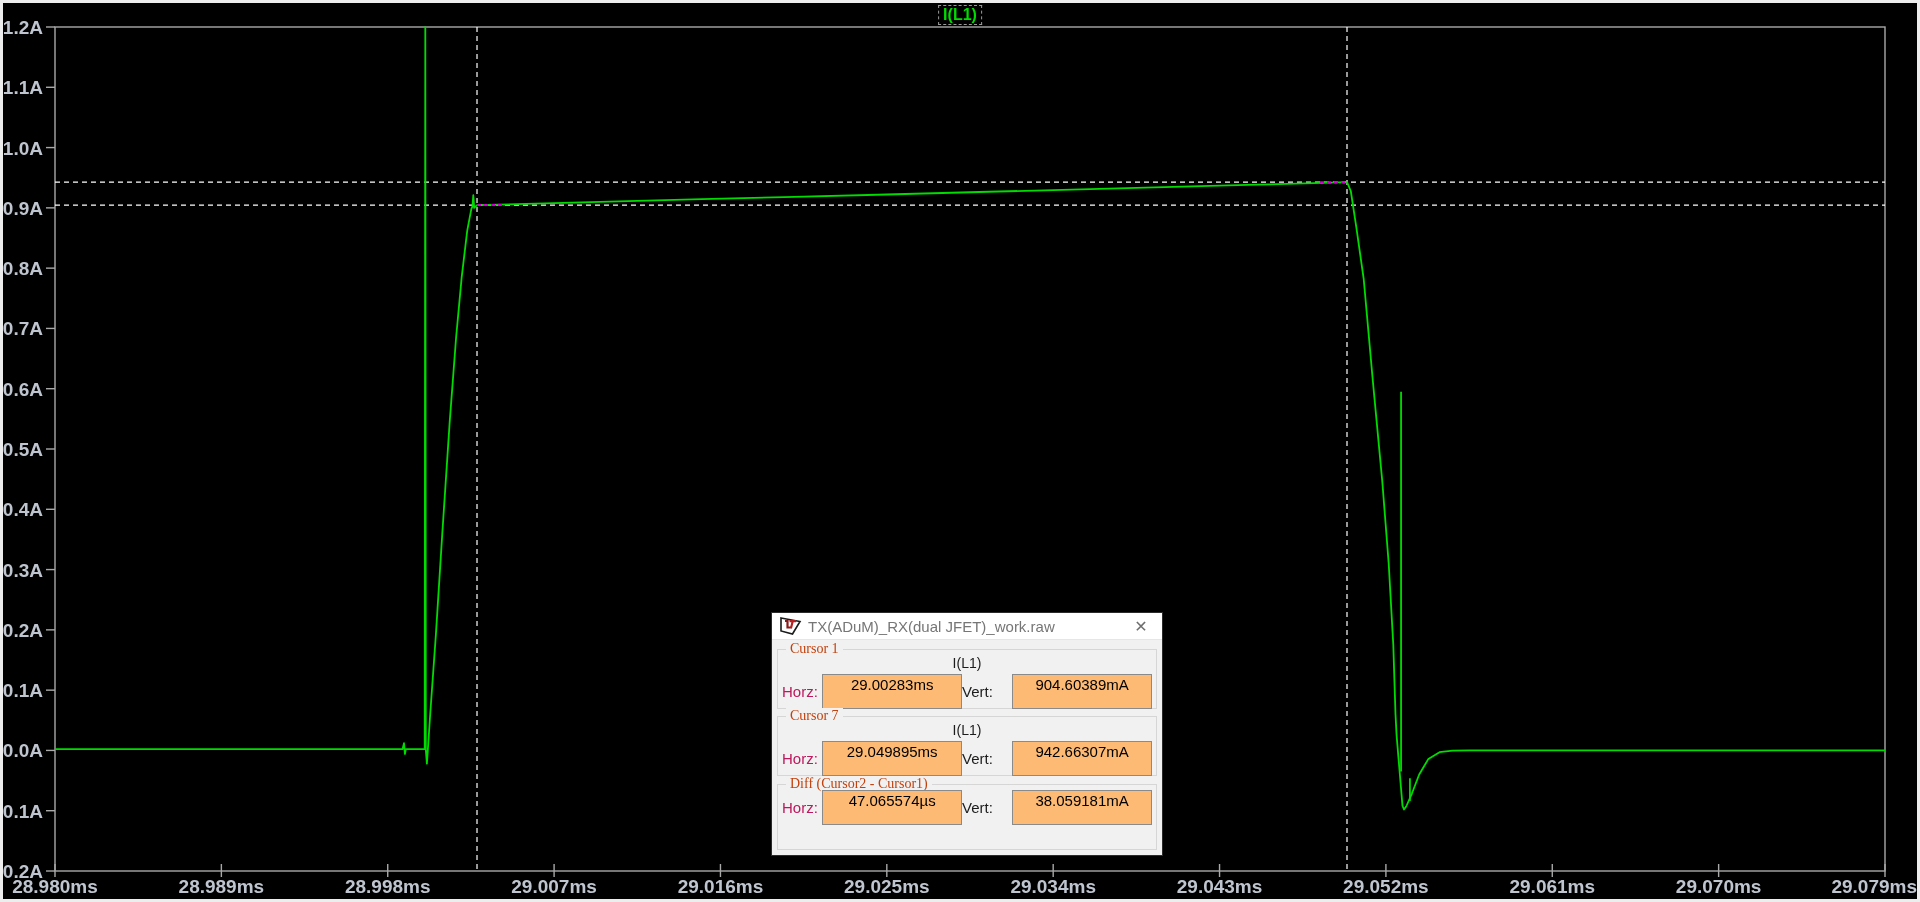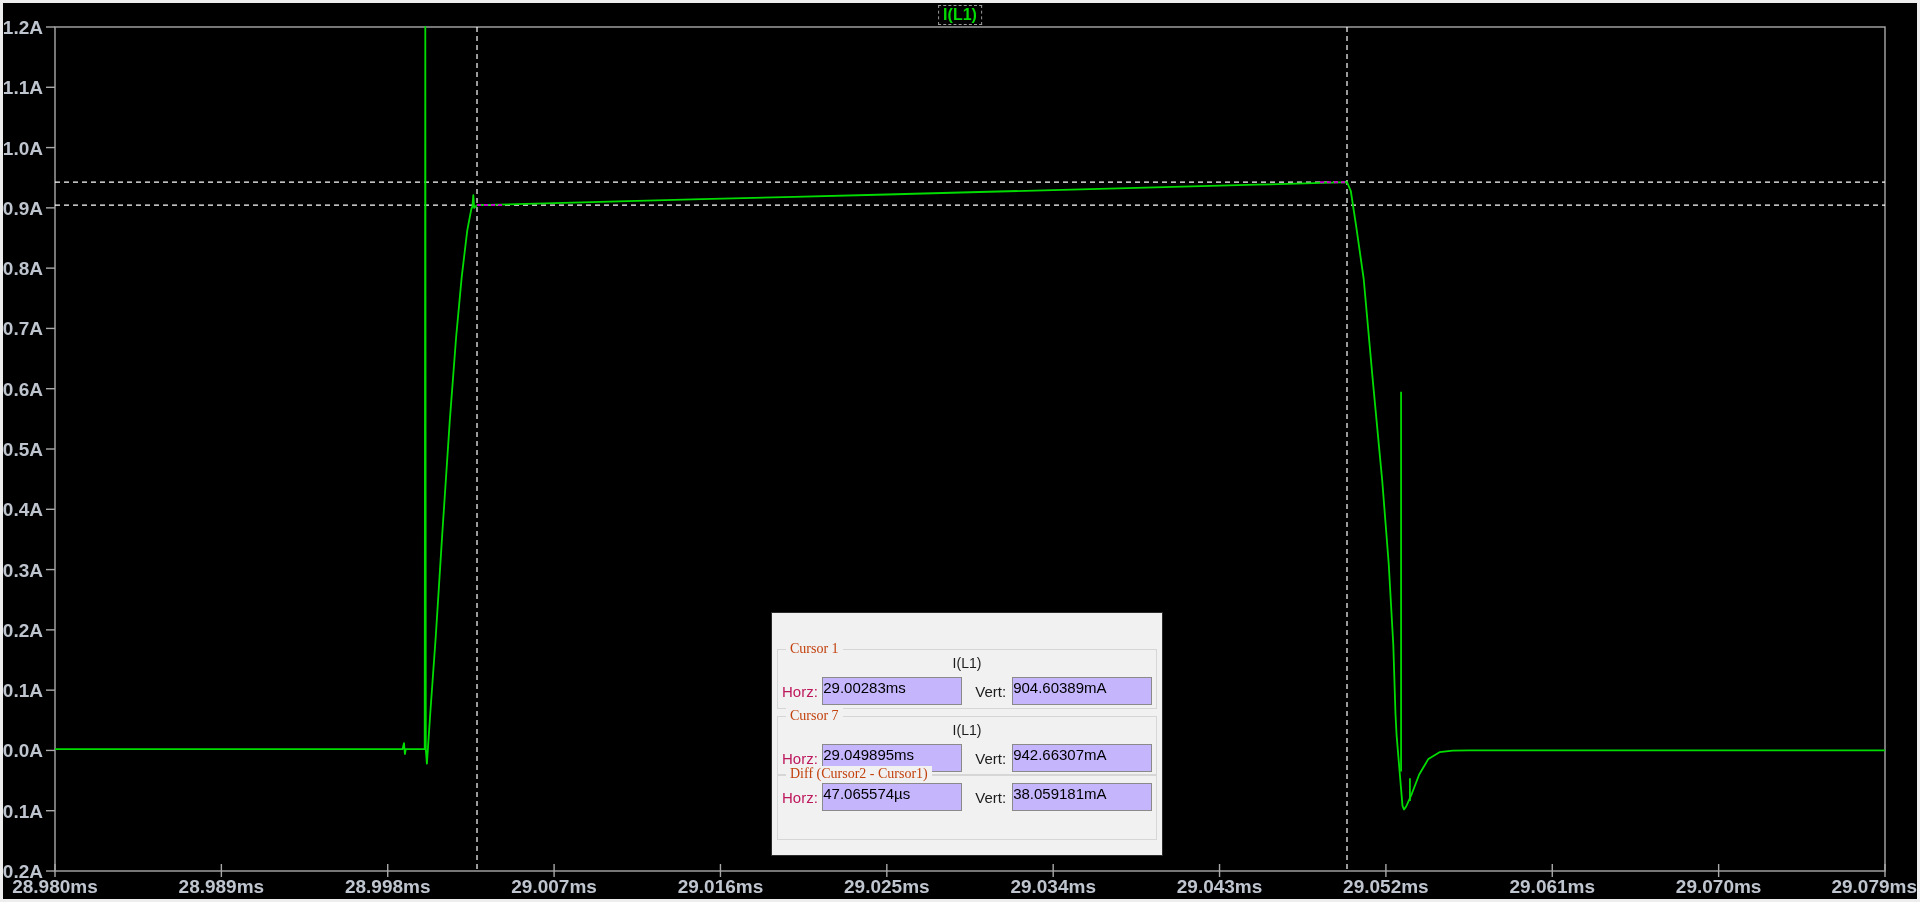--- a/index.html
+++ b/index.html
@@ -15,29 +15,29 @@
     background:#F1F1F1;border:1px solid #2b2b2b;box-shadow:2px 2px 0 rgba(0,0,0,.55);font-size:15px;color:#000;}
   #dlg-titlebar{position:absolute;left:0;top:0;right:0;height:27px;background:#FFFFFF;border-bottom:1px solid #E6E6E6;}
   #dlg-title{position:absolute;left:36px;top:5px;color:#767676;font-size:15px;white-space:nowrap;}
   #dlg-close{position:absolute;right:6px;top:2px;width:30px;height:23px;text-align:center;
     color:#6e6e6e;font-size:16px;line-height:23px;cursor:pointer;}
   #dlg-logo{position:absolute;left:8px;top:4px;width:22px;height:19px;}
   .group{position:absolute;left:5px;right:5px;border:1px solid #d6d6d6;}
   .group-label{position:absolute;top:-9px;left:8px;background:#F1F1F1;padding:0 4px;font-size:14px;color:#c2410c;white-space:nowrap;font-family:Liberation Serif, serif;}
   #group-cursor1{top:36px;height:60px;}
   #group-cursor2{top:103px;height:60px;}
-  #group-diff{top:161px;height:66px;}
+  #group-diff{top:171px;height:66px;}
   .sig{position:absolute;top:5px;left:0;right:0;text-align:center;font-size:14px;color:#1c1c1c;}
   .row{position:absolute;left:4px;right:4px;display:flex;align-items:center;height:24px;}
   .row-bottom{bottom:5px;}
   .row1{top:10px;} .row2{top:38px;}
   .lbl{width:42px;font-size:15px;color:#be185d;}
-  .lbl-r{margin-left:auto;width:52px;text-align:right;padding-right:6px;font-size:15px;color:#1c1c1c;}
-  .fld{width:146px;height:28px;background:#c4b5fd;border:1px solid #8a8a8a;
-    line-height:20px;font-size:15px;color:#000;white-space:nowrap;overflow:hidden;}
+  .lbl-r{margin-left:auto;width:52px;padding-right:6px;font-size:15px;color:#1c1c1c;}
+  .fld{width:146px;height:35px;background:#fdba74;border:1px solid #8a8a8a;
+    text-align:center;line-height:20px;font-size:15px;color:#000;white-space:nowrap;overflow:hidden;}
 </style>
 </head>
 <body>
 
 <div id="window">
 
   <svg id="plot-svg" width="1920" height="902">
       <rect x="52" y="24" width="1830" height="844" fill="none" stroke="#A8A8A8" stroke-width="1.4"></rect>
       <line x1="52" y1="861" x2="52" y2="874" stroke="#A8A8A8" stroke-width="1.4"></line>
       <text x="52" y="890" text-anchor="middle" class="ticktext">28.980ms</text>
@@ -100,20 +100,29 @@
       <polyline points="52.0,746.2 399.5,746.2 401.0,740.2 401.9,751.0 402.8,746.2 420.8,746.2 421.7,746.2 422.3,24.0 422.8,746.2 423.9,760.7 425.0,744.4 427.2,711.3 432.8,632.9 439.3,530.4 446.7,418.9 453.1,334.5 458.7,274.2 464.2,227.8 468.3,206.1 469.4,203.7 470.3,192.2 471.2,204.9 474.0,202.1 514.1,201.1 606.5,198.6 699.0,196.2 791.4,193.9 883.8,191.5 976.2,189.0 1068.7,186.6 1161.1,184.2 1253.5,181.7 1327.5,179.7 1344.0,179.1 1347.8,188.0 1353.3,224.1 1360.7,276.0 1370.0,379.7 1379.2,477.3 1385.7,560.5 1390.3,641.9 1392.5,711.3 1393.6,732.4 1399.5,802.9 1401.0,806.5 1403.2,803.5 1408.8,790.8 1416.2,771.5 1425.4,755.9 1436.5,749.2 1449.5,747.7 1466.1,747.4 1882.0,747.4" fill="none" stroke="#00DC00" stroke-width="1.8" stroke-linejoin="round"></polyline>
       <line x1="1398.066666666666" y1="388.72857142857146" x2="1398.066666666666" y2="768.5285714285714" stroke="#00DC00" stroke-width="1.8"></line>
       <line x1="1406.9393939393856" y1="775.16" x2="1406.9393939393856" y2="798.0685714285715" stroke="#00DC00" stroke-width="1.8"></line>
       <line x1="474.0090909090719" y1="202.0816548857143" x2="501.0090909090719" y2="202.0816548857143" stroke="#CC00CC" stroke-width="2" stroke-dasharray="4 3"></line>
       <line x1="1316.9984848484623" y1="179.13740637142854" x2="1343.9984848484623" y2="179.13740637142854" stroke="#CC00CC" stroke-width="2" stroke-dasharray="4 3"></line>
     </svg>
 
   <div id="trace-title">I(L1)</div>
 
   <div id="cursor-dialog">
+    <div id="dlg-titlebar">
+      <svg id="dlg-logo" viewBox="0 0 22 19">
+        <polygon points="1,1 20,4.5 12.5,17 1,14" fill="#ffffff" stroke="#1a1a1a" stroke-width="1.6"></polygon>
+        <path d="M5 4 L7.5 4 L7.5 10.5 L12 10.5" fill="none" stroke="#8B1A1A" stroke-width="2.2"></path>
+        <path d="M9.5 4.2 L16 4.2 M12.7 4.2 L11 11" fill="none" stroke="#B22222" stroke-width="2.2"></path>
+      </svg>
+      <span id="dlg-title">TX(ADuM)_RX(dual JFET)_work.raw</span>
+      <span id="dlg-close">✕</span>
+    </div>
 
     <div class="group" id="group-cursor1">
       <span class="group-label">Cursor 1</span>
       <div class="sig">I(L1)</div>
       <div class="row row-bottom">
         <span class="lbl">Horz:</span>
         <div class="fld">29.00283ms</div>
         <span class="lbl-r">Vert:</span>
         <div class="fld">904.60389mA</div>
       </div>

